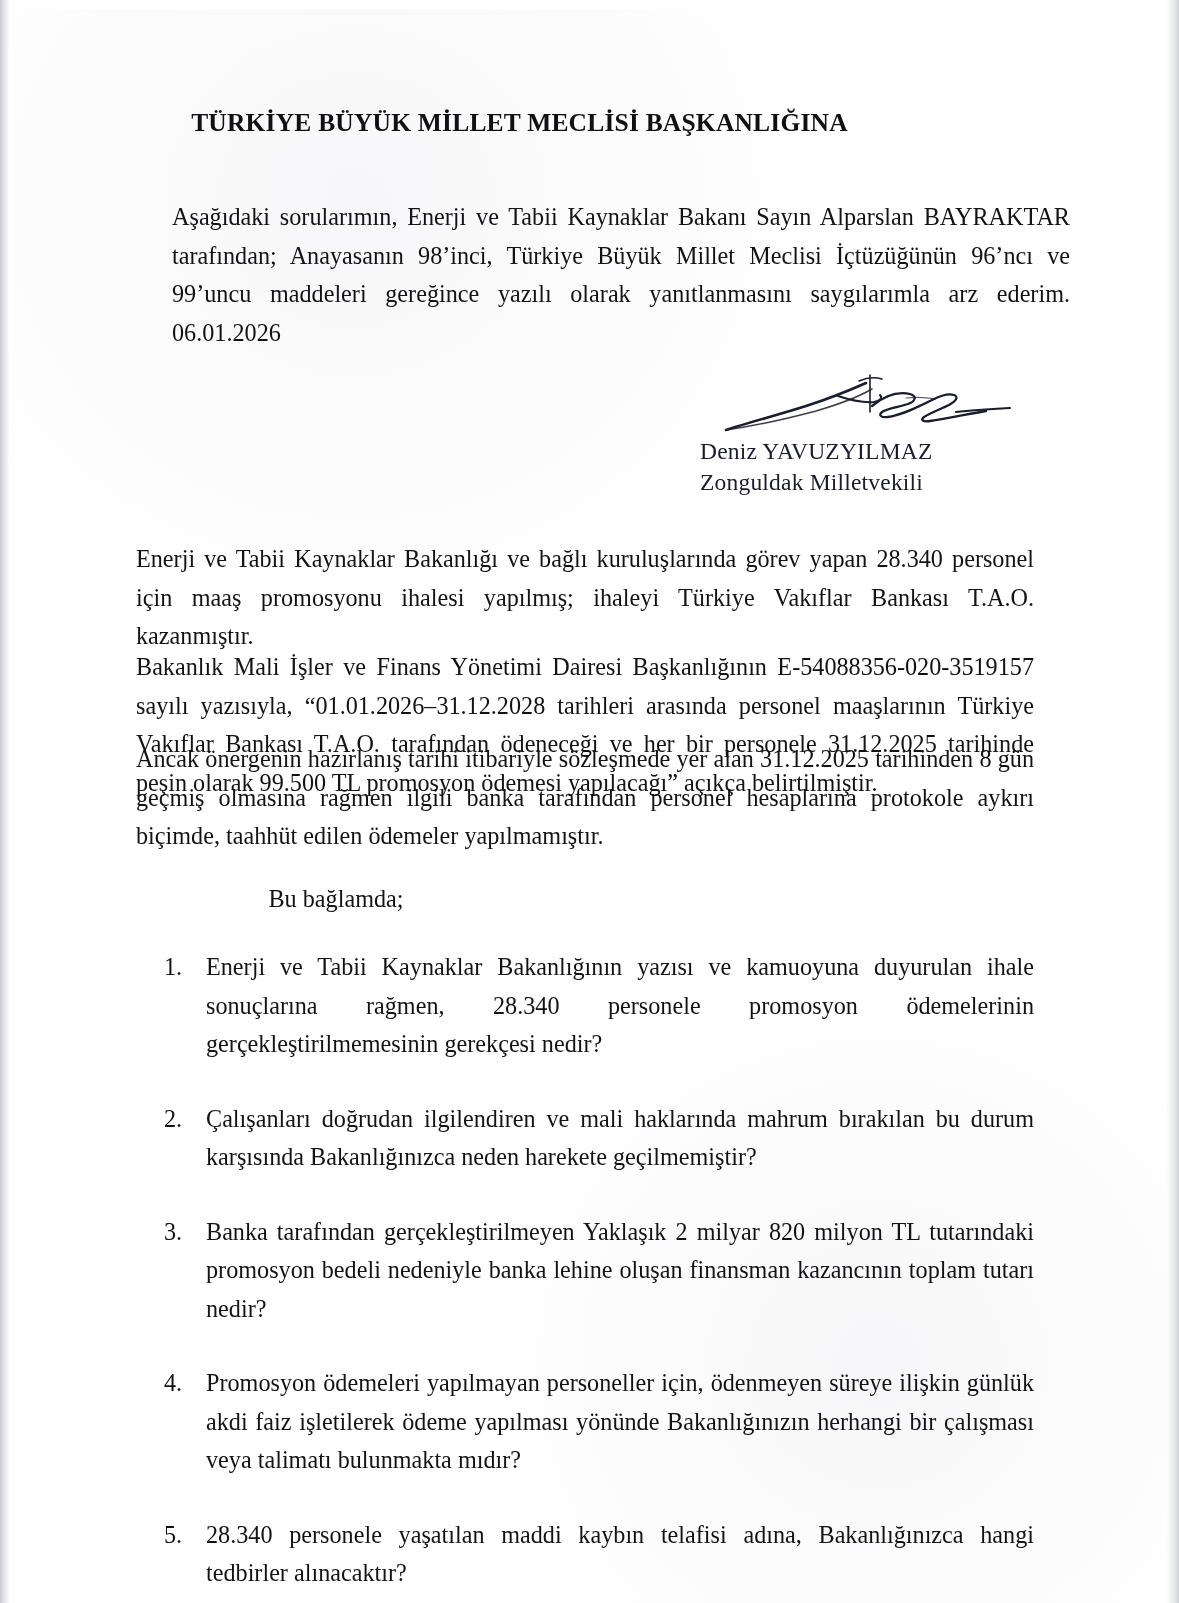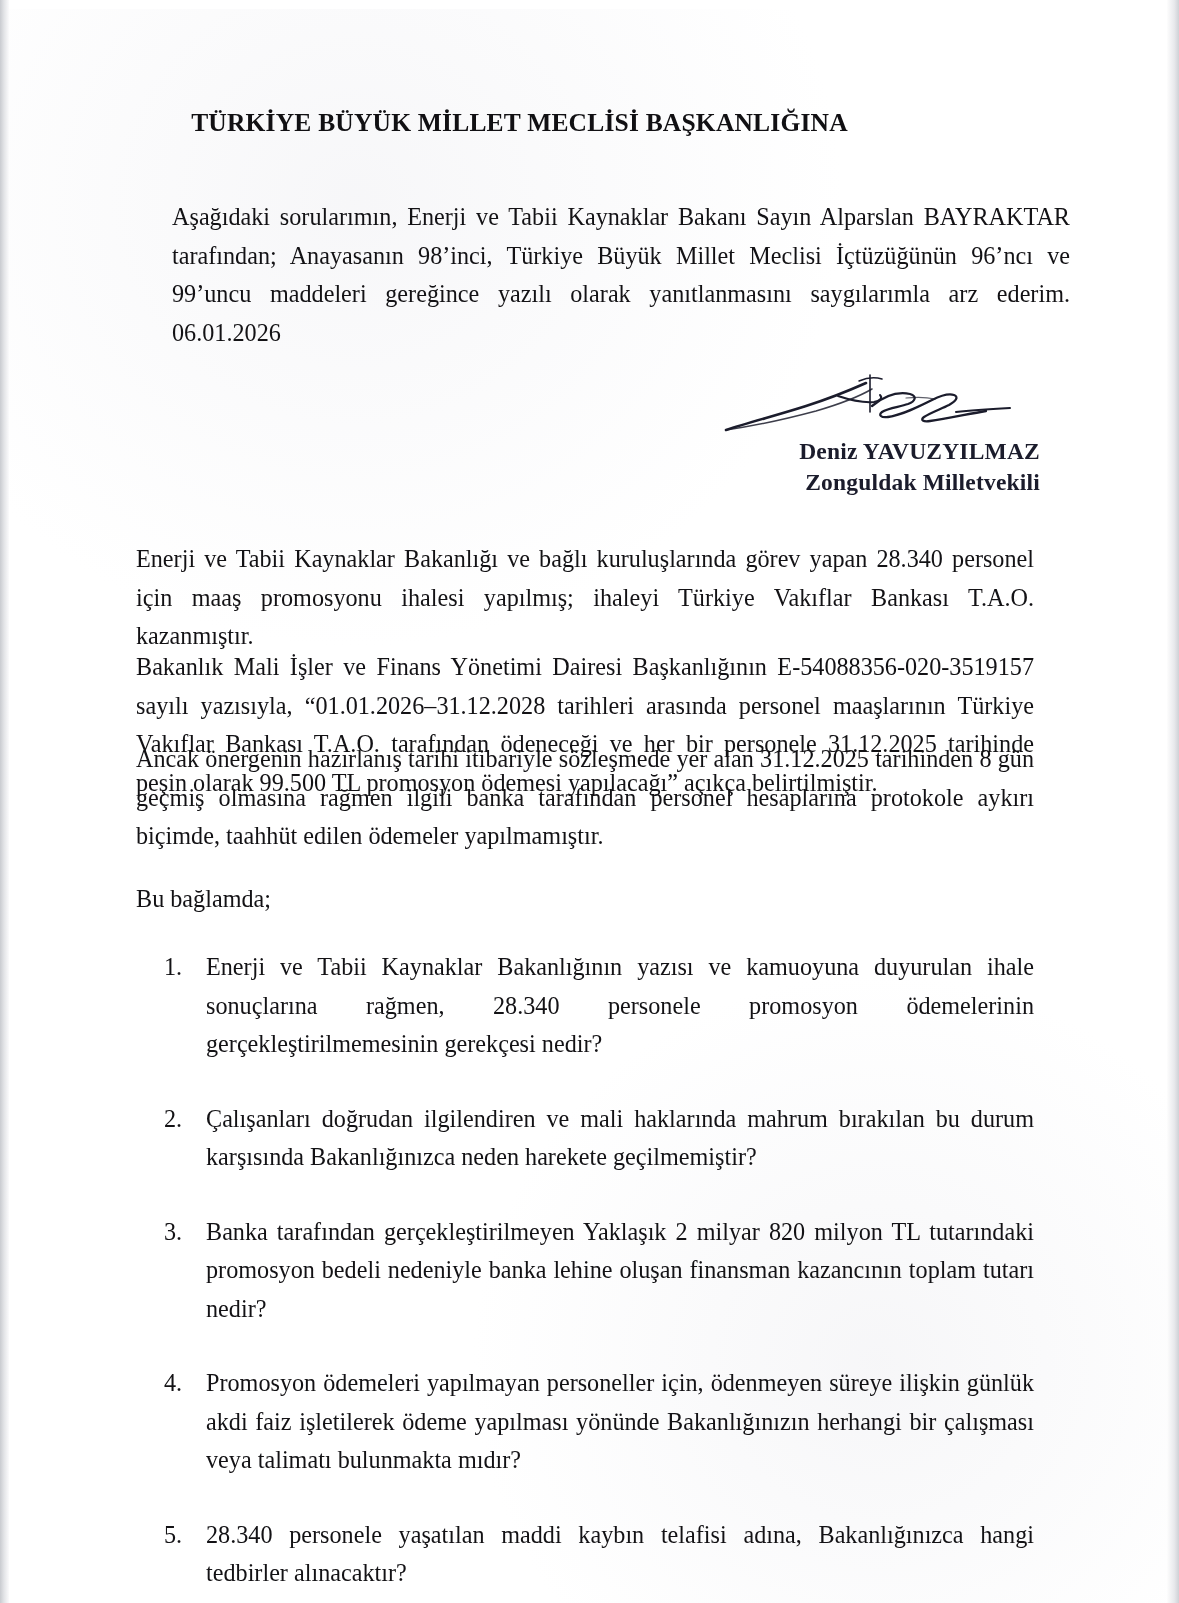--- a/index.html
+++ b/index.html
@@ -78,30 +78,29 @@
     font-size: 24.2px;
     line-height: 38.5px;
     color: #131215;
   }
   .para.last-natural { text-align-last: left; }
 
   #intro-para { top: 198px; margin-left: 36px; }
   #body-para-1 { top: 540px; }
   #body-para-2 { top: 648px; }
   #body-para-3 { top: 740px; }
-  #lead-in     { top: 880px; width: 400px; text-align: left; }
+  #lead-in     { top: 880px; width: 400px; text-align: center; }
 
   
   .signature-block {
     position: absolute;
     top: 372px;
     left: 700px;
     width: 340px;
-    text-align: right;
-    font-weight: bold;
+    text-align: left;
   }
   .signature-mark {
     display: block;
     width: 300px;
     height: 62px;
     margin: 0 auto 2px auto;
   }
   .signature-name,
   .signature-role {
     font-size: 23.5px;

